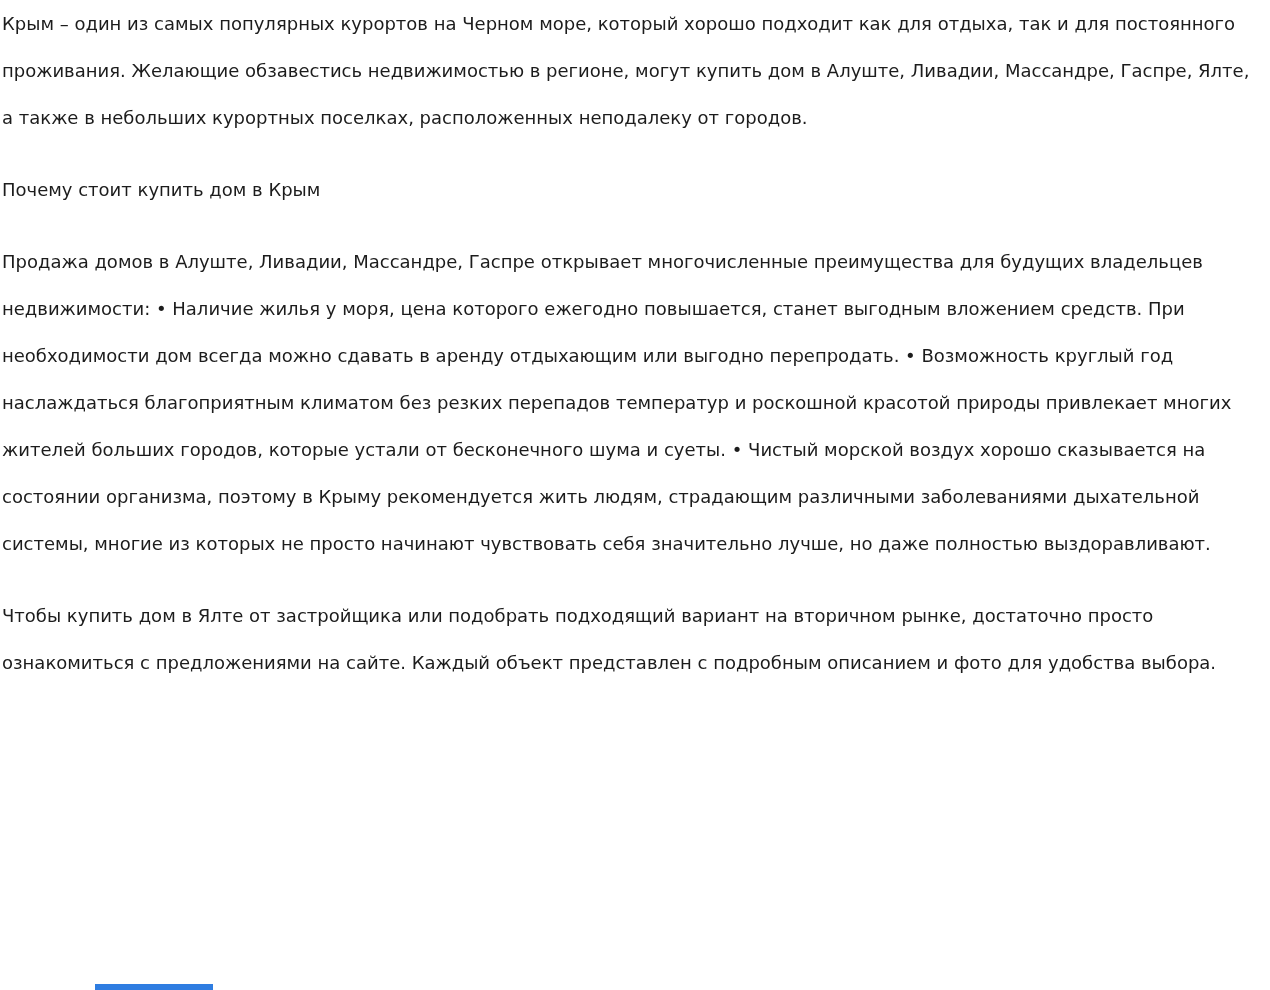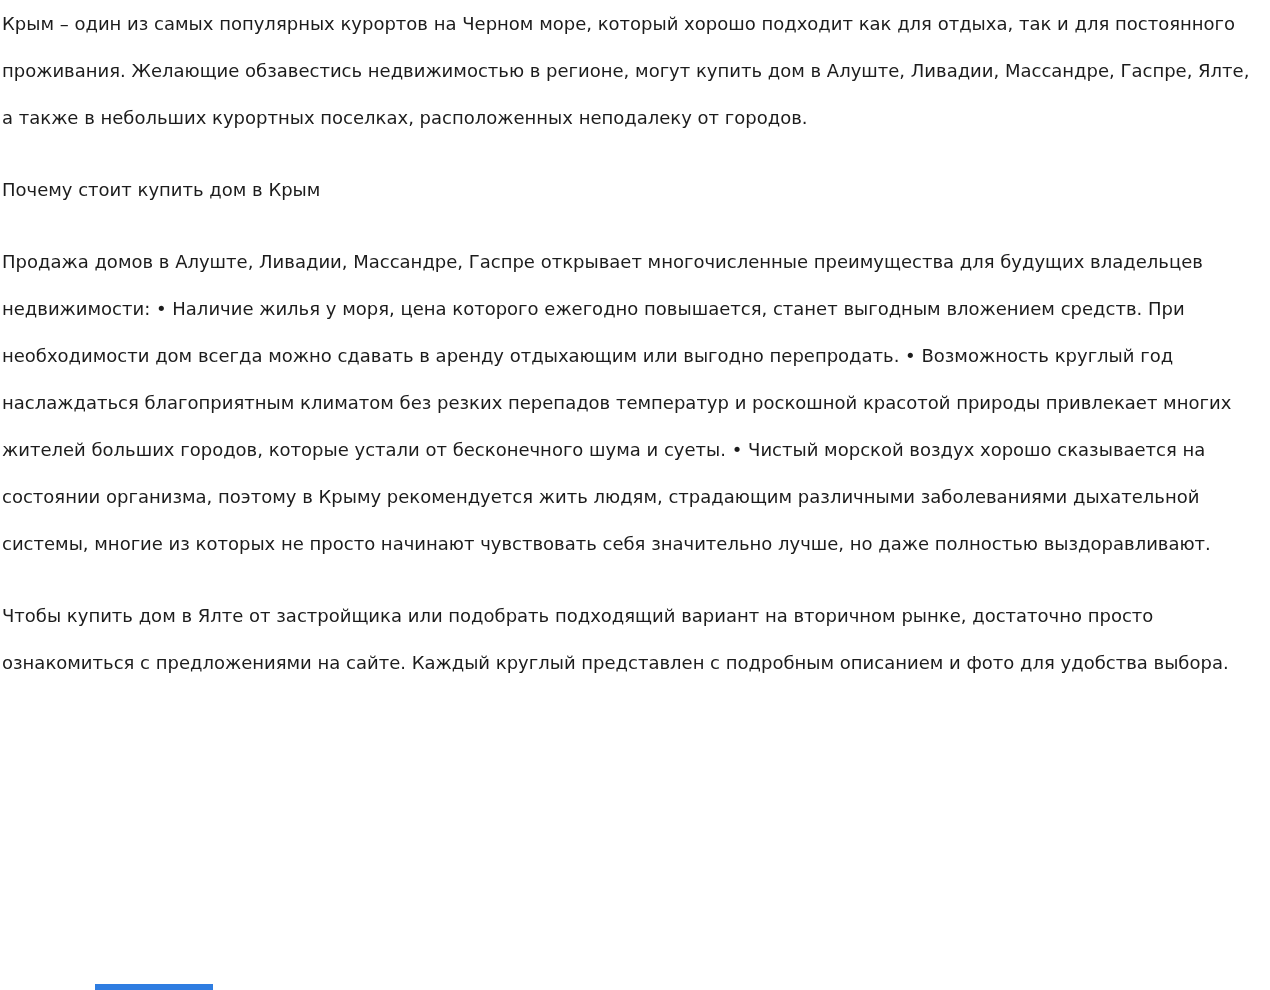--- a/index.html
+++ b/index.html
@@ -44,17 +44,17 @@
 <body>
 
 <div class="page">
 
   <p>Крым – один из самых популярных курортов на Черном море, который хорошо подходит как для отдыха, так и для постоянного проживания. Желающие обзавестись недвижимостью в регионе, могут купить дом в Алуште, Ливадии, Массандре, Гаспре, Ялте, а также в небольших курортных поселках, расположенных неподалеку от городов.</p>
 
   <p class="heading">Почему стоит купить дом в Крым</p>
 
   <p>Продажа домов в Алуште, Ливадии, Массандре, Гаспре открывает многочисленные преимущества для будущих владельцев недвижимости: • Наличие жилья у моря, цена которого ежегодно повышается, станет выгодным вложением средств. При необходимости дом всегда можно сдавать в аренду отдыхающим или выгодно перепродать. • Возможность круглый год наслаждаться благоприятным климатом без резких перепадов температур и роскошной красотой природы привлекает многих жителей больших городов, которые устали от бесконечного шума и суеты. • Чистый морской воздух хорошо сказывается на состоянии организма, поэтому в Крыму рекомендуется жить людям, страдающим различными заболеваниями дыхательной системы, многие из которых не просто начинают чувствовать себя значительно лучше, но даже полностью выздоравливают.</p>
 
-  <p>Чтобы купить дом в Ялте от застройщика или подобрать подходящий вариант на вторичном рынке, достаточно просто ознакомиться с предложениями на сайте. Каждый круглый представлен с подробным описанием и фото для удобства выбора.</p>
+  <p>Чтобы купить дом в Ялте от застройщика или подобрать подходящий вариант на вторичном рынке, достаточно просто ознакомиться с предложениями на сайте. Каждый объект представлен с подробным описанием и фото для удобства выбора.</p>
 
   <div class="partial-blue"></div>
 
 </div>
 
 </body></html>

